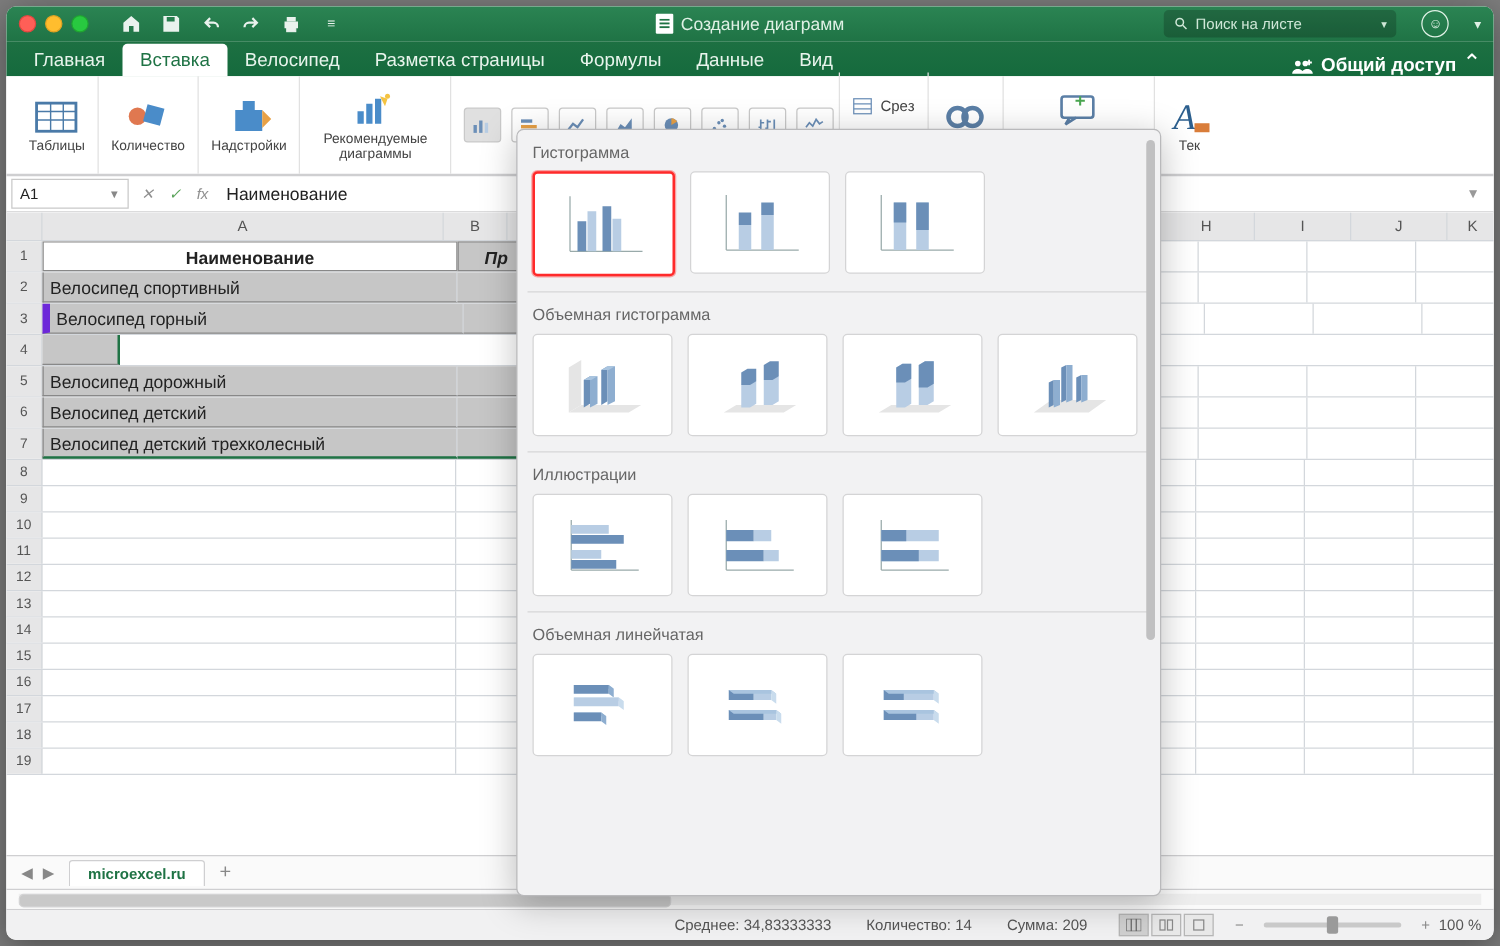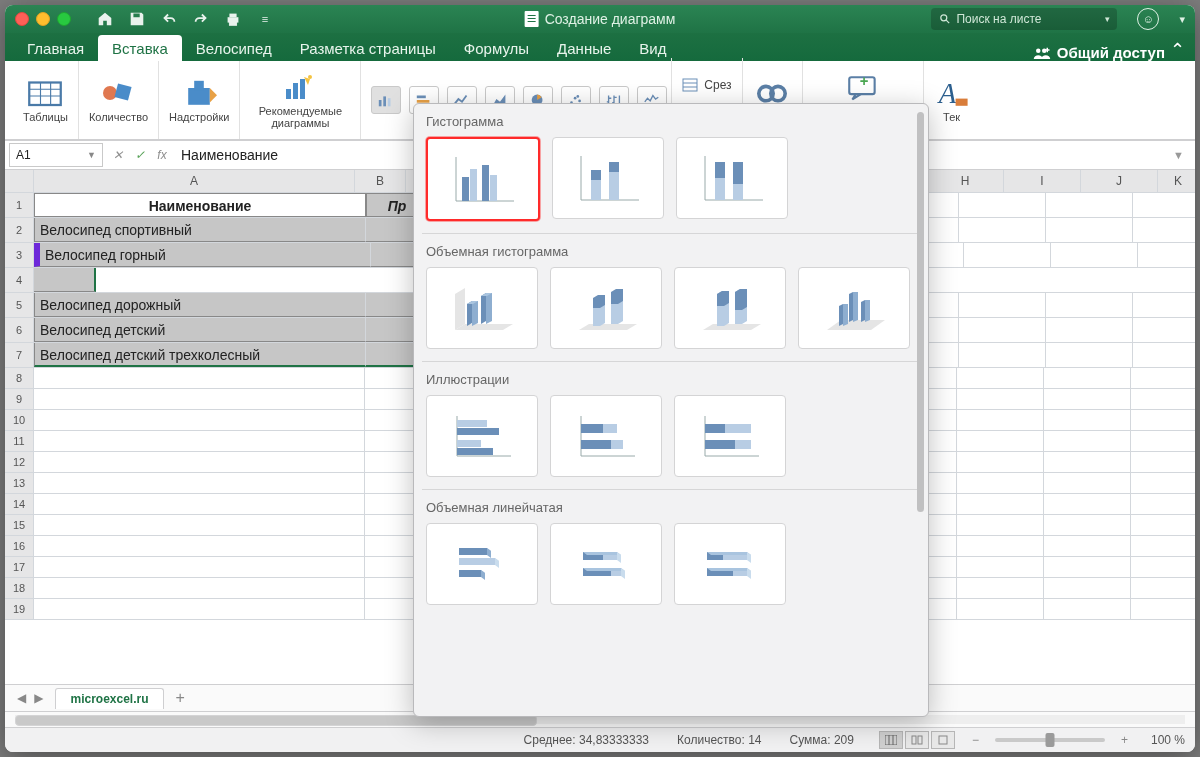--- a/index.html
+++ b/index.html
@@ -560,21 +560,21 @@
           <svg width="12" height="10">
             <rect x="2" y="1" width="8" height="8" fill="none" stroke="#888"></rect>
           </svg>
         </div>
     </div>
     <span style="padding:0 6px;color:#888;">−</span>
     <div class="zoomslider">
         <div class="knob"></div>
       </div>
     <span style="padding:0 6px;color:#888;">+</span>
-    <span style="margin-left:17px;">100 %</span>
+    <span style="margin-left:1px;">100 %</span>
   </div>
 
   <div class="chartpanel">
     <div class="scroll">
         <div class="scrollthumb"></div>
       </div>
 
     <div class="sec">
       <div class="sectitle">Гистограмма</div>
       <div class="secrow">

